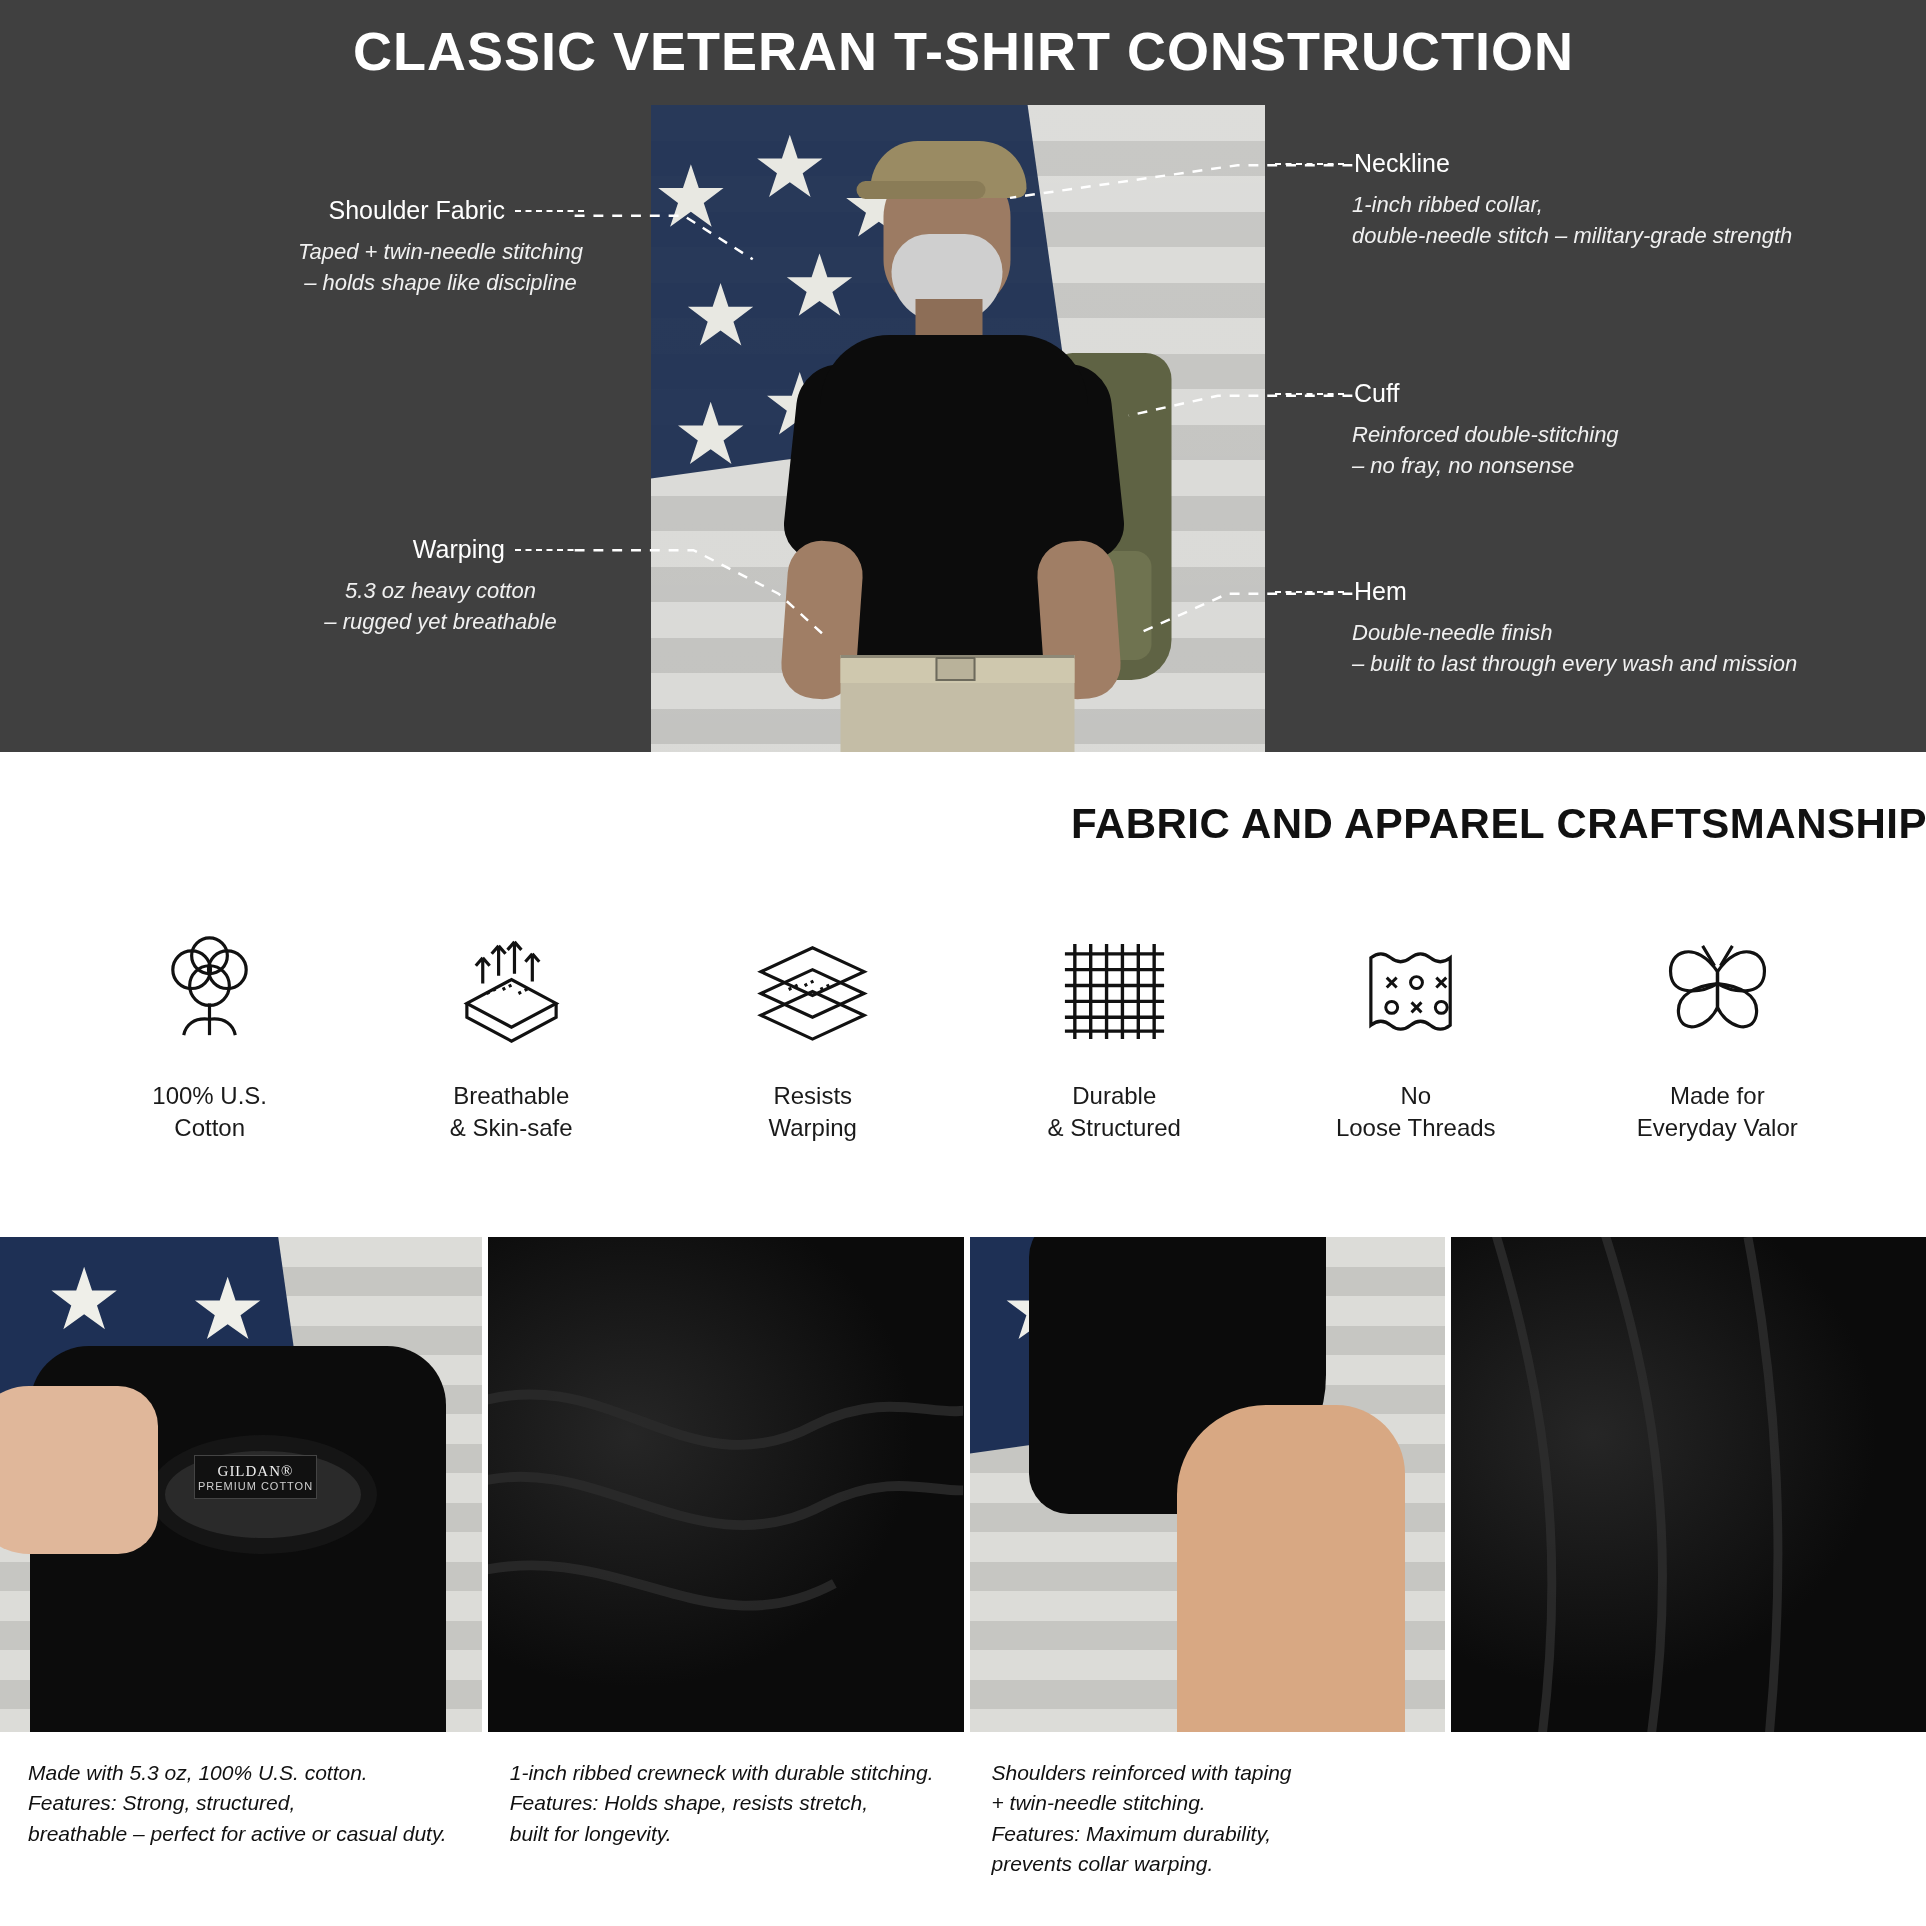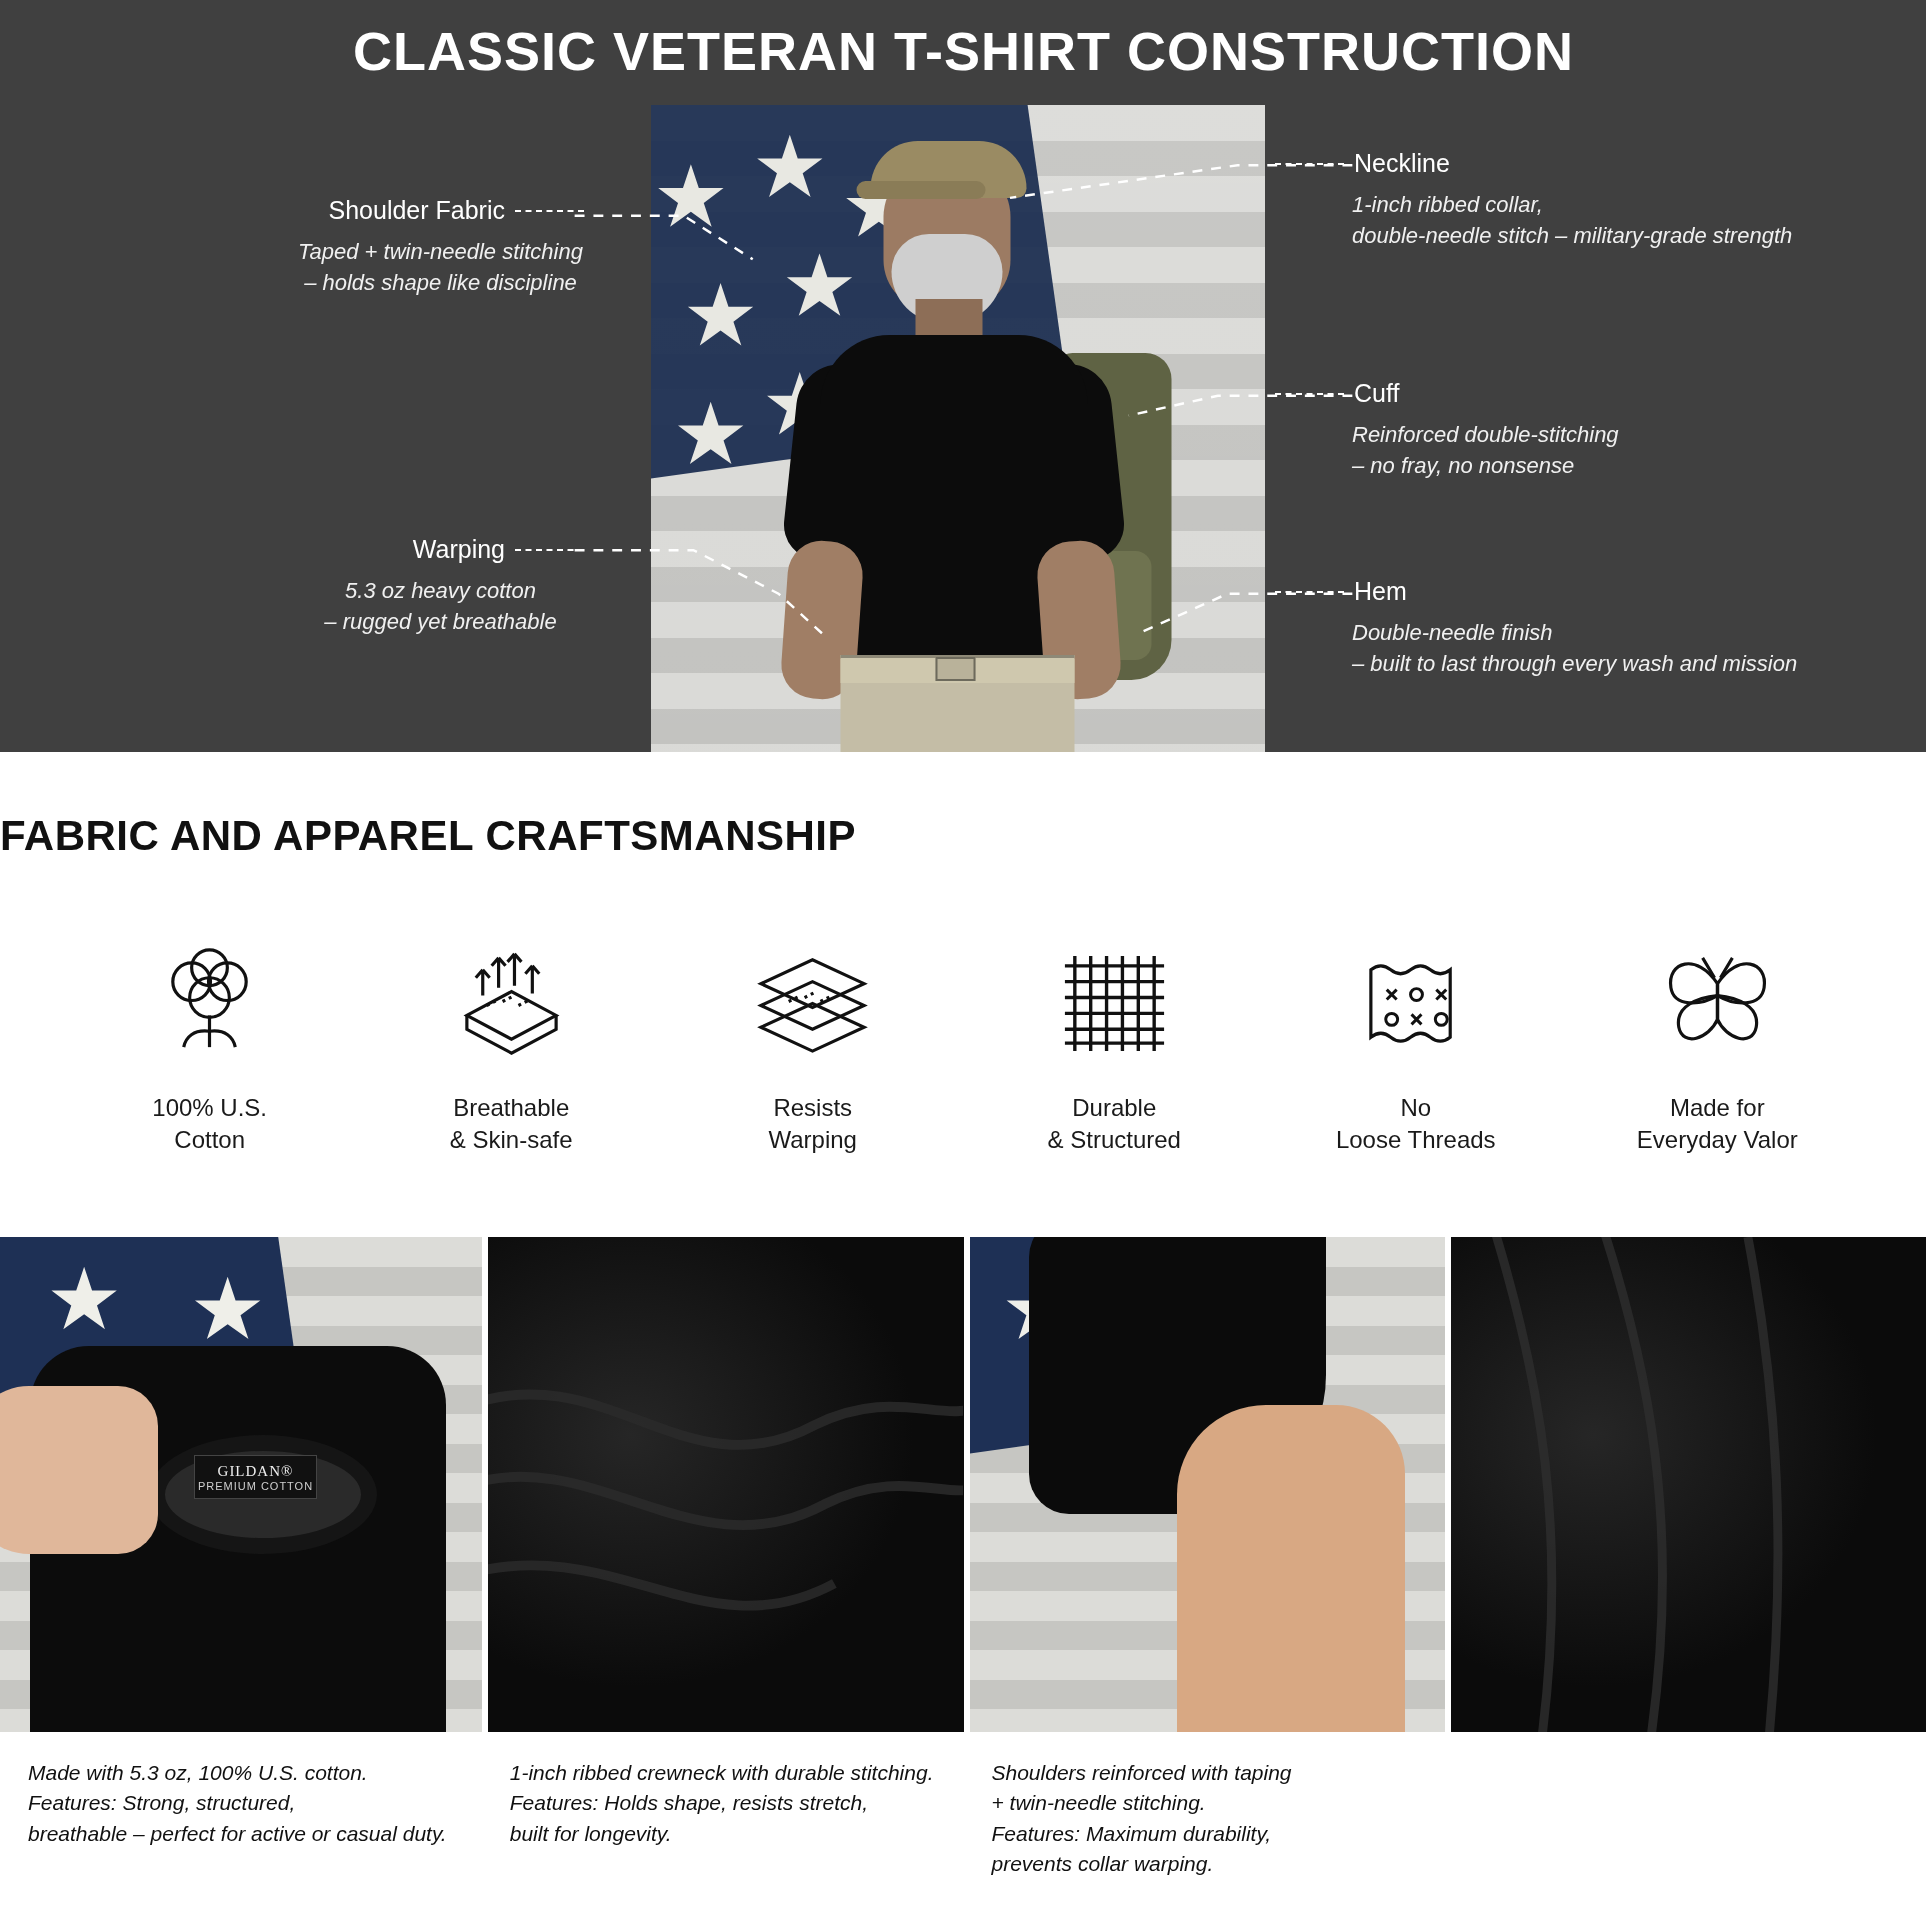--- a/index.html
+++ b/index.html
@@ -177,26 +177,26 @@
   .leaders { position: absolute; inset: 0; pointer-events: none; }
 
   
   .craft {
     position: relative;
     width: 100%;
     height: 485px;
     background: #ffffff;
   }
   .craft-title {
-    text-align: left;
+    text-align: right;
     font-size: 42px;
     font-weight: 700;
     color: #111111;
     letter-spacing: 0.5px;
-    padding-top: 60px;
+    padding-top: 48px;
   }
   .icon-row {
     display: flex;
     justify-content: space-between;
     padding: 69px 59px 0 59px;
   }
   .icon-cell {
     width: 16.66%;
     text-align: center;
   }

